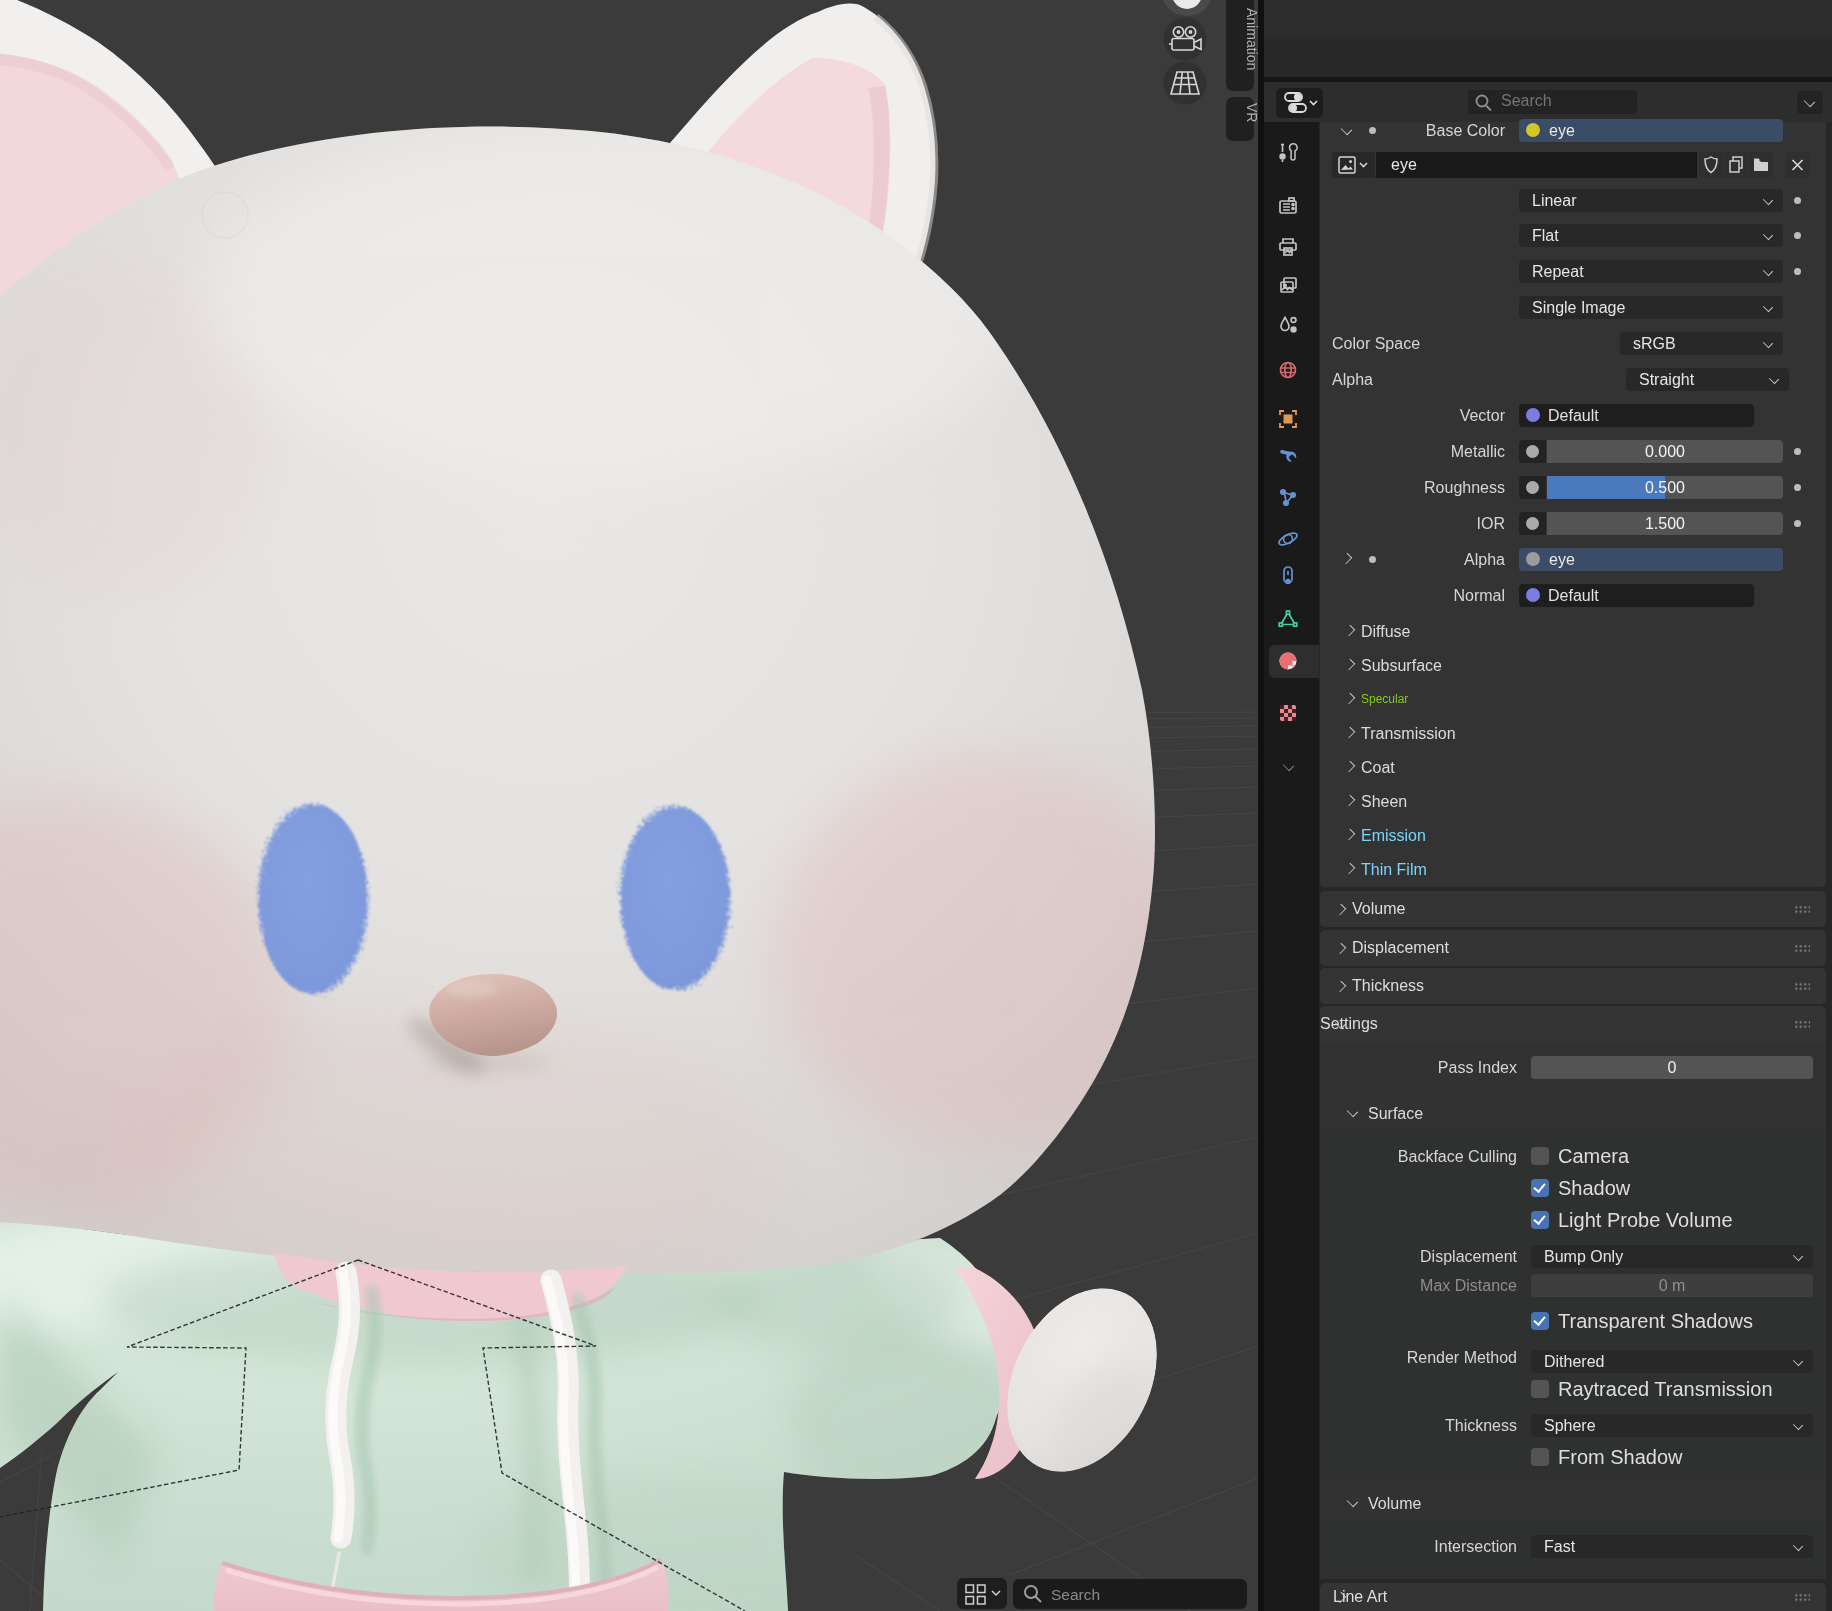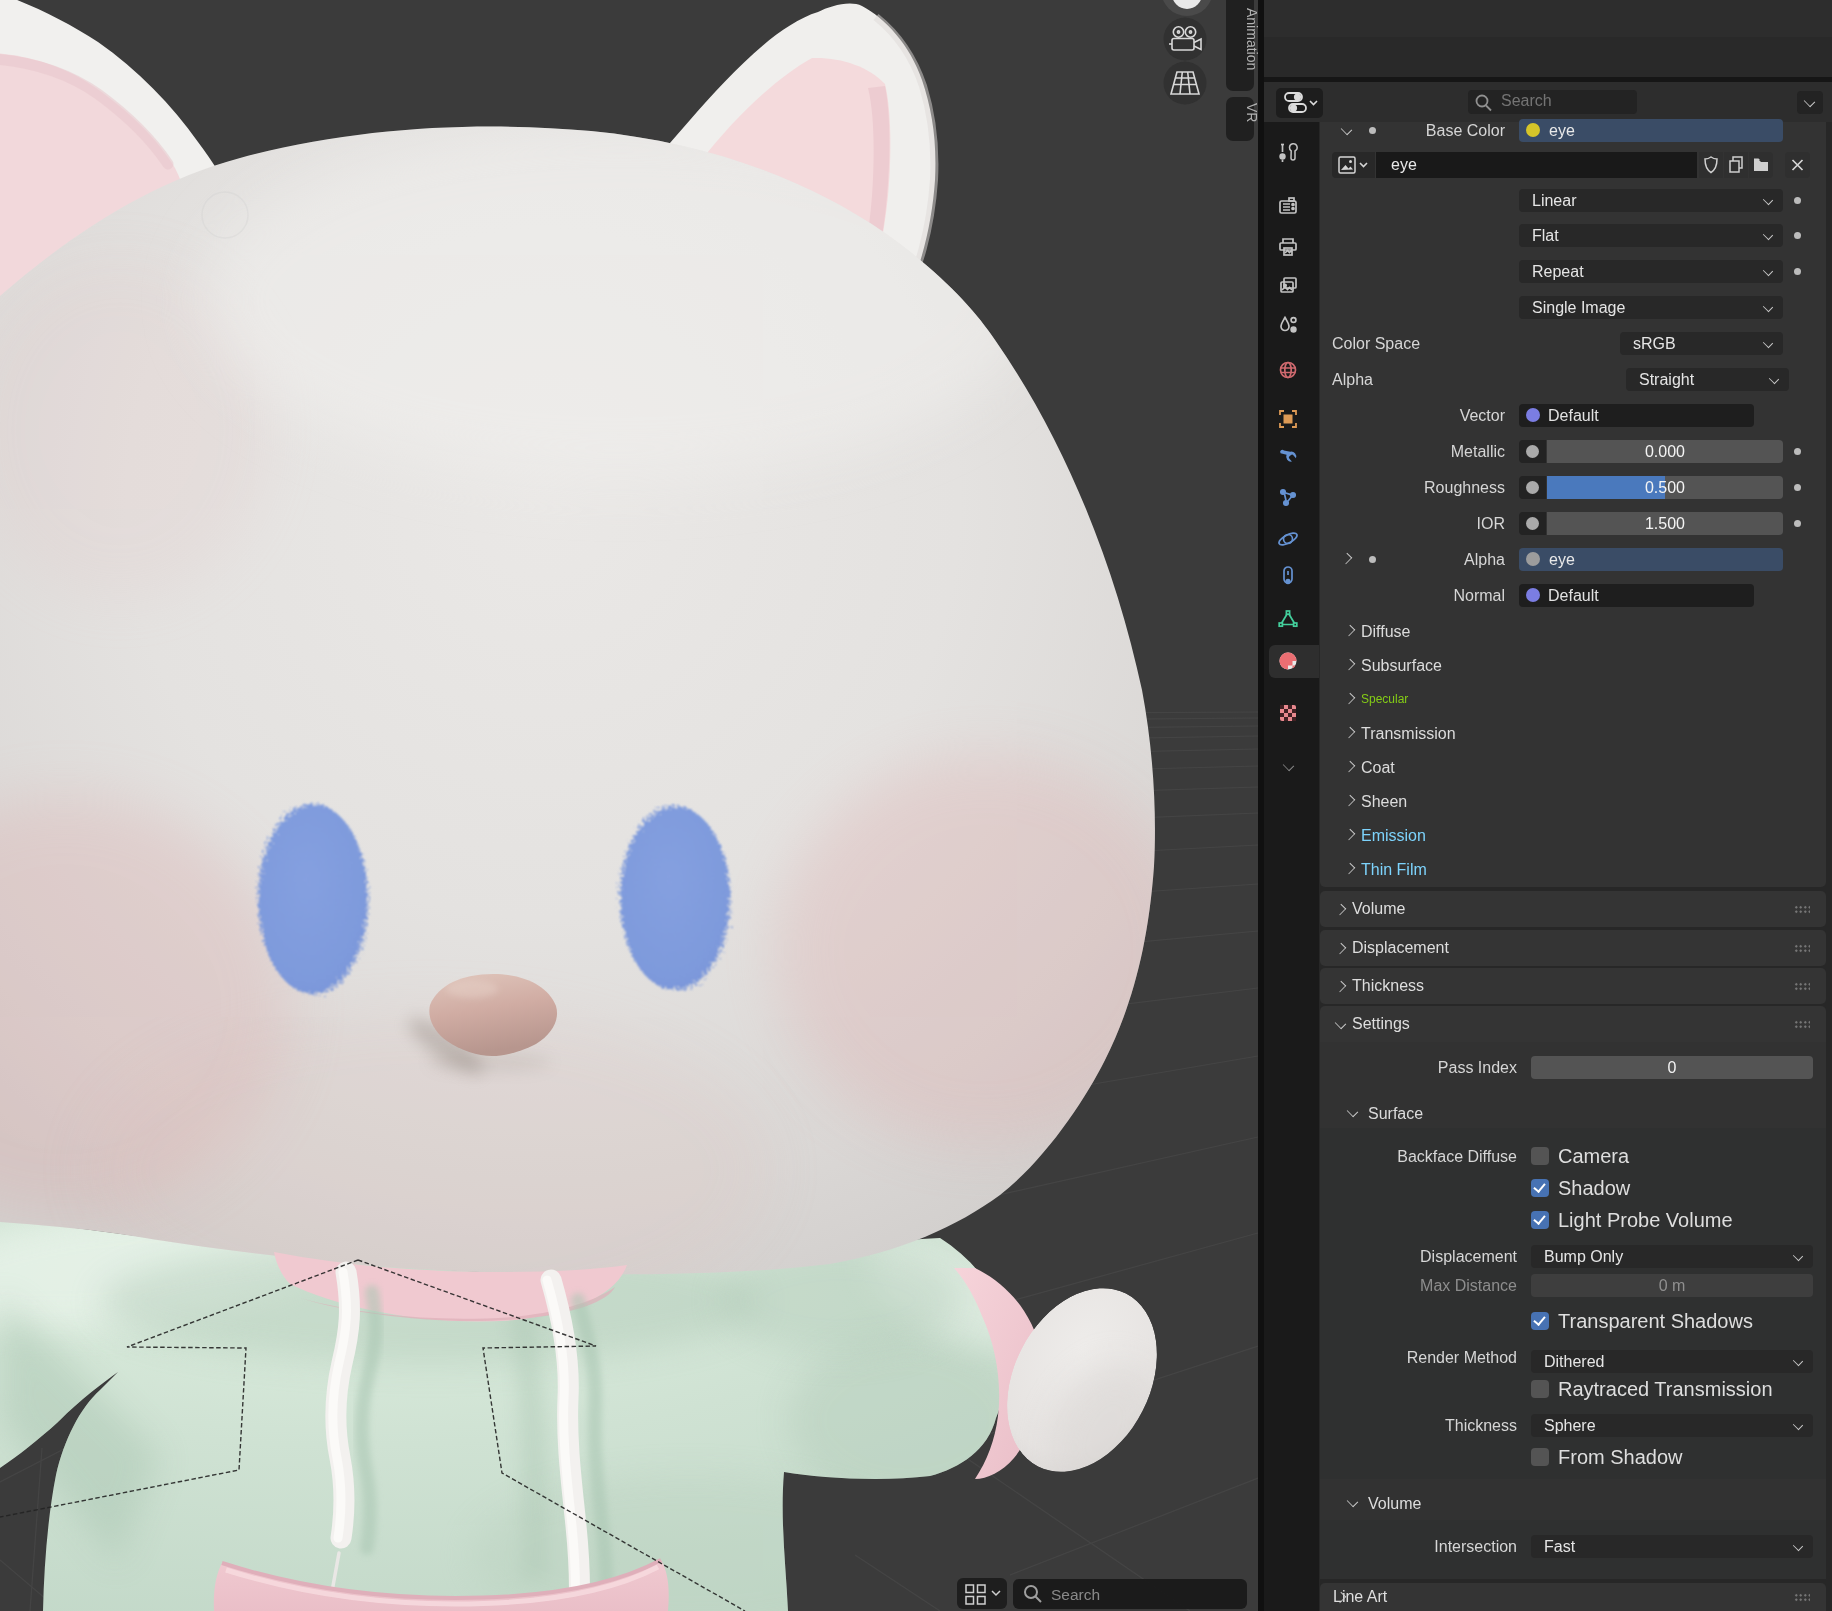--- a/index.html
+++ b/index.html
@@ -423,30 +423,30 @@
         <span style="padding-left:32px">Displacement</span>
         <i class="dots8" style="left:474px;top:14px"></i>
       </div>
 <div class="phdr" style="top:968px">
         <i class="cr" style="left:16px;top:14px"></i>
         <span style="padding-left:32px">Thickness</span>
         <i class="dots8" style="left:474px;top:14px"></i>
       </div>
 <div class="phdr" style="top:1006px;border-radius:5px 5px 0 0">
         <i class="cv" style="left:16px;top:13px"></i>
-        <span style="padding-left:32px">Settings</span>
+        <span style="">Settings</span>
         <i class="dots8" style="left:474px;top:14px"></i>
       </div>
 <div class="abs" style="left:62px;top:1042px;width:506px;height:537px;background:#323232;border-radius:0 0 5px 5px"></div>
 <div class="lab" style="left:60px;width:199px;top:1056px">Pass Index</div>
 <div class="val" style="left:273px;top:1056px;width:282px">0</div>
 <div class="cv" style="left:90px;top:1107px"></div>
 <div class="abs" style="left:110px;top:1102px;color:#dcdcdc;font-size:16px;line-height:23px">Surface</div>
 <div class="abs" style="left:62px;top:1128px;width:506px;height:351px;background:#2f3030"></div>
-<div class="lab" style="left:60px;width:199px;top:1145px">Backface Diffuse</div>
+<div class="lab" style="left:60px;width:199px;top:1145px">Backface Culling</div>
 <div class="cb" style="left:273px;top:1147px"></div>
       <div class="cblab" style="left:300px;top:1147px">Camera</div>
 <div class="cb on" style="left:273px;top:1179px"></div>
       <div class="cblab" style="left:300px;top:1179px">Shadow</div>
 <div class="cb on" style="left:273px;top:1211px"></div>
       <div class="cblab" style="left:300px;top:1211px">Light Probe Volume</div>
 <div class="lab" style="left:60px;width:199px;top:1245px">Displacement</div>
 <div class="dd" style="left:273px;top:1245px;width:282px">Bump Only<i class="ar"></i></div>
 <div class="lab dim" style="left:60px;width:199px;top:1274px">Max Distance</div>
 <div class="val" style="left:273px;top:1274px;width:282px;background:#3e3e3e;color:#8f8f8f">0 m</div>

